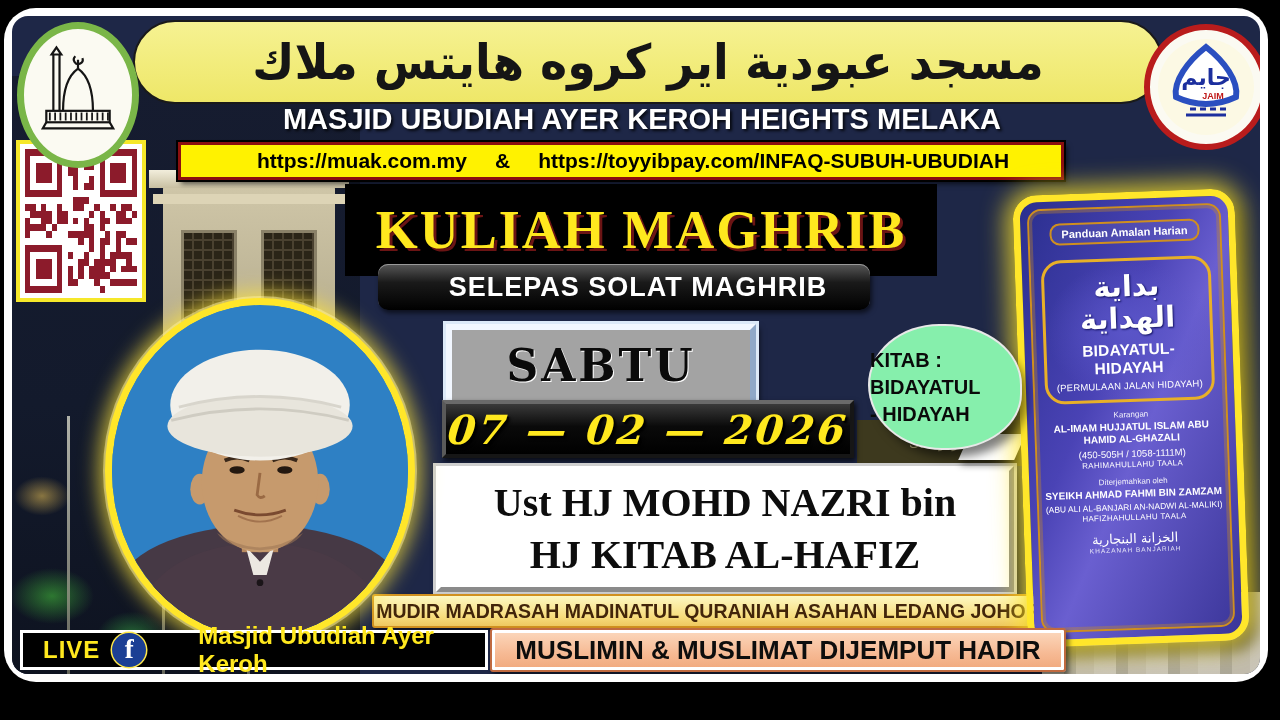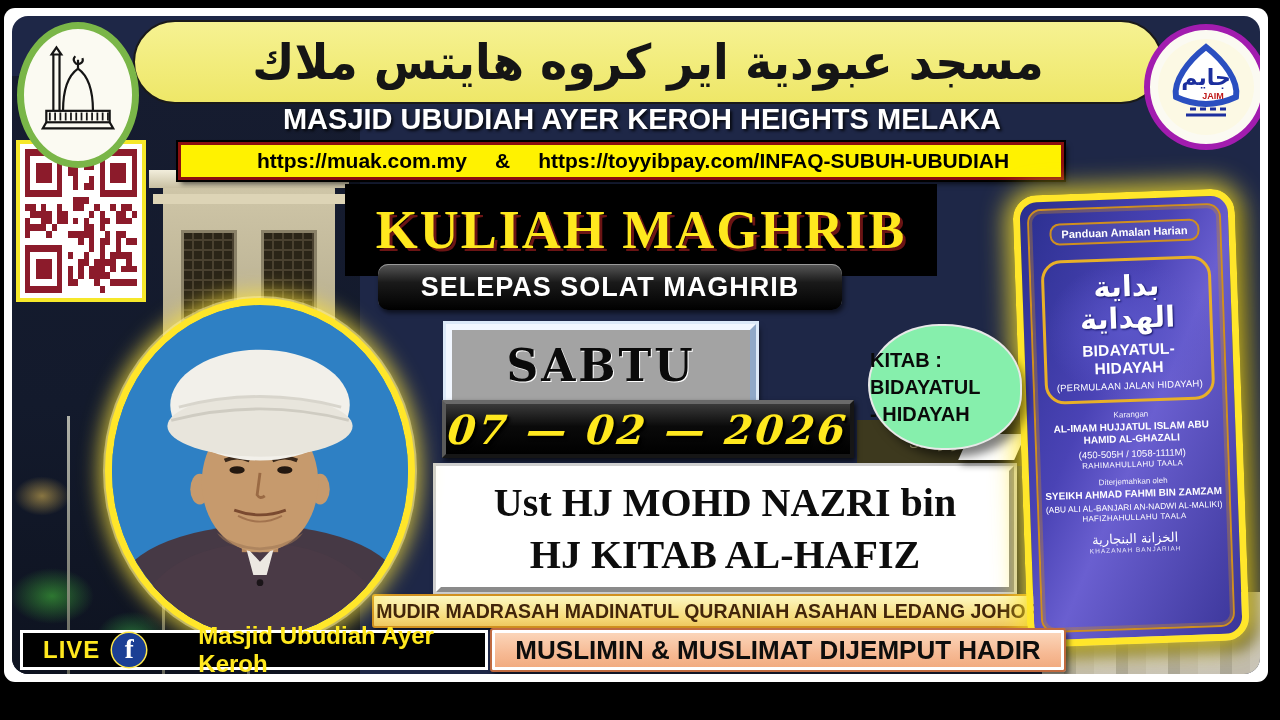--- a/index.html
+++ b/index.html
@@ -1,19 +1,19 @@
 <!DOCTYPE html>
 <html><head>
 <meta charset="utf-8">
 <style>
   html,body{margin:0;padding:0;background:#000;}
   body{width:1280px;height:720px;position:relative;overflow:hidden;
        font-family:"Liberation Sans",sans-serif;}
   .frame{position:absolute;left:4px;top:8px;width:1264px;height:674px;
-         background:#fff;border-radius:11px;}
+         background:#fff;border-radius:32px;}
   .poster{position:absolute;inset:8px;background:#1e2747;border-radius:16px;
           overflow:hidden;}
   .abs{position:absolute;}
 
   
   .bg-left{left:0;top:60px;width:348px;height:598px;z-index:0;overflow:hidden;
     background:
       radial-gradient(60px 40px at 40px 520px,rgba(70,200,60,.55),transparent 70%),
       radial-gradient(50px 35px at 120px 560px,rgba(60,190,70,.5),transparent 70%),
       radial-gradient(45px 30px at 210px 515px,rgba(80,200,80,.45),transparent 70%),
@@ -41,42 +41,42 @@
 
   
   .banner{left:121px;top:4px;width:1026px;height:80px;z-index:2;
     background:linear-gradient(#f6f292,#eee768);border:2px solid #1a1a1a;border-radius:42px;
     display:flex;align-items:center;justify-content:center;}
   .banner .ar{font-family:"DejaVu Sans",sans-serif;font-size:46px;font-weight:bold;
     color:#151515;letter-spacing:6px;direction:rtl;transform:scaleY(1.05);}
   .logo{z-index:3;border-radius:50%;background:#fbfaf2;overflow:hidden;
     display:flex;align-items:center;justify-content:center;}
   .logo-left{left:5px;top:6px;width:108px;height:132px;border:7px solid #7ab648;}
-  .logo-right{left:1132px;top:8px;width:112px;height:114px;border:6px solid #a21caf;}
+  .logo-right{left:1132px;top:8px;width:112px;height:114px;border:6px solid #b91c1c;}
   .mosque-name{left:140px;top:87px;width:980px;z-index:2;text-align:center;
     color:#fff;font-size:29px;font-weight:bold;letter-spacing:0px;
     text-shadow:2px 2px 3px rgba(0,0,0,.8);}
   .url-bar{left:166px;top:126px;width:886px;height:38px;z-index:2;
     background:#fff200;border:3px solid #8b0f0f;box-shadow:0 0 0 2px #000,3px 4px 5px rgba(0,0,0,.6);
     display:flex;align-items:center;justify-content:center;gap:28px;
     font-size:21px;font-weight:bold;color:#000;box-sizing:border-box;padding-left:24px;}
   .qr{left:4px;top:124px;width:130px;height:162px;z-index:2;background:#fff;
     border:4px solid #f6e82a;box-sizing:border-box;padding:5px;}
   .qr svg{width:100%;height:100%;}
 
   
   .kuliah{left:333px;top:168px;width:592px;height:92px;z-index:2;background:#000;
     display:flex;align-items:center;justify-content:center;}
   .kuliah span{font-family:"Liberation Serif",serif;font-weight:bold;font-size:54px;
     color:#ffe81e;letter-spacing:2px;text-shadow:3px 3px 0 #6b1414,4px 4px 4px #000;}
   .selepas{left:366px;top:248px;width:464px;height:46px;z-index:2;border-radius:10px;
     background:linear-gradient(#585858,#1a1a1a 40%,#000);
     box-shadow:inset 0 1px 0 #9a9a9a,2px 3px 5px rgba(0,0,0,.6);
     display:flex;align-items:center;justify-content:center;
-    color:#fff;font-size:27px;font-weight:bold;letter-spacing:1px;}
+    color:#fff;font-size:27px;font-weight:bold;letter-spacing:1px;padding-left:28px;}
   .sabtu{left:434px;top:308px;width:310px;height:82px;z-index:2;box-sizing:border-box;
     background:#a3a3a3;border:6px solid;border-color:#f2f7ff #8fa8c8 #8fa8c8 #f2f7ff;
     box-shadow:0 0 0 3px #dce9f8,3px 4px 6px rgba(0,0,0,.7);
     display:flex;align-items:center;justify-content:center;}
   .sabtu span{font-family:"DejaVu Serif",serif;font-weight:900;font-size:44px;color:#0a0a0a;
     letter-spacing:3px;text-shadow:1px 1px 0 #fff;}
   .datebar{left:430px;top:384px;width:412px;height:58px;z-index:2;box-sizing:border-box;
     background:linear-gradient(#3a3a3a,#0a0a0a 45%,#000);
     border:4px solid;border-color:#6a6a6a #161616 #161616 #5a5a5a;
     box-shadow:2px 3px 5px rgba(0,0,0,.7);

